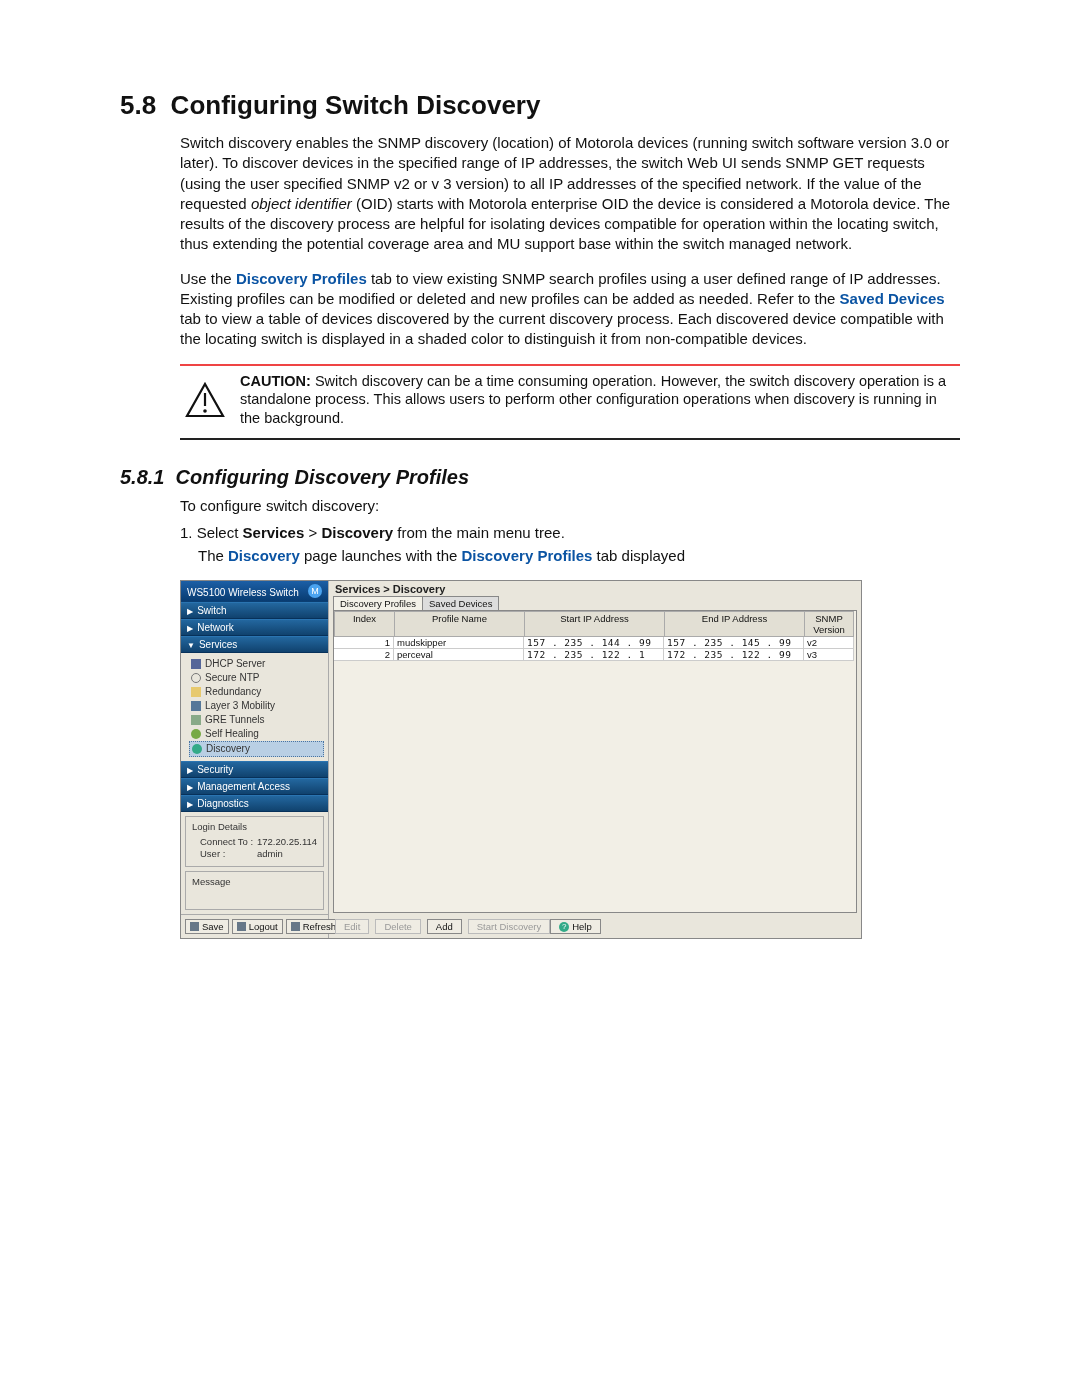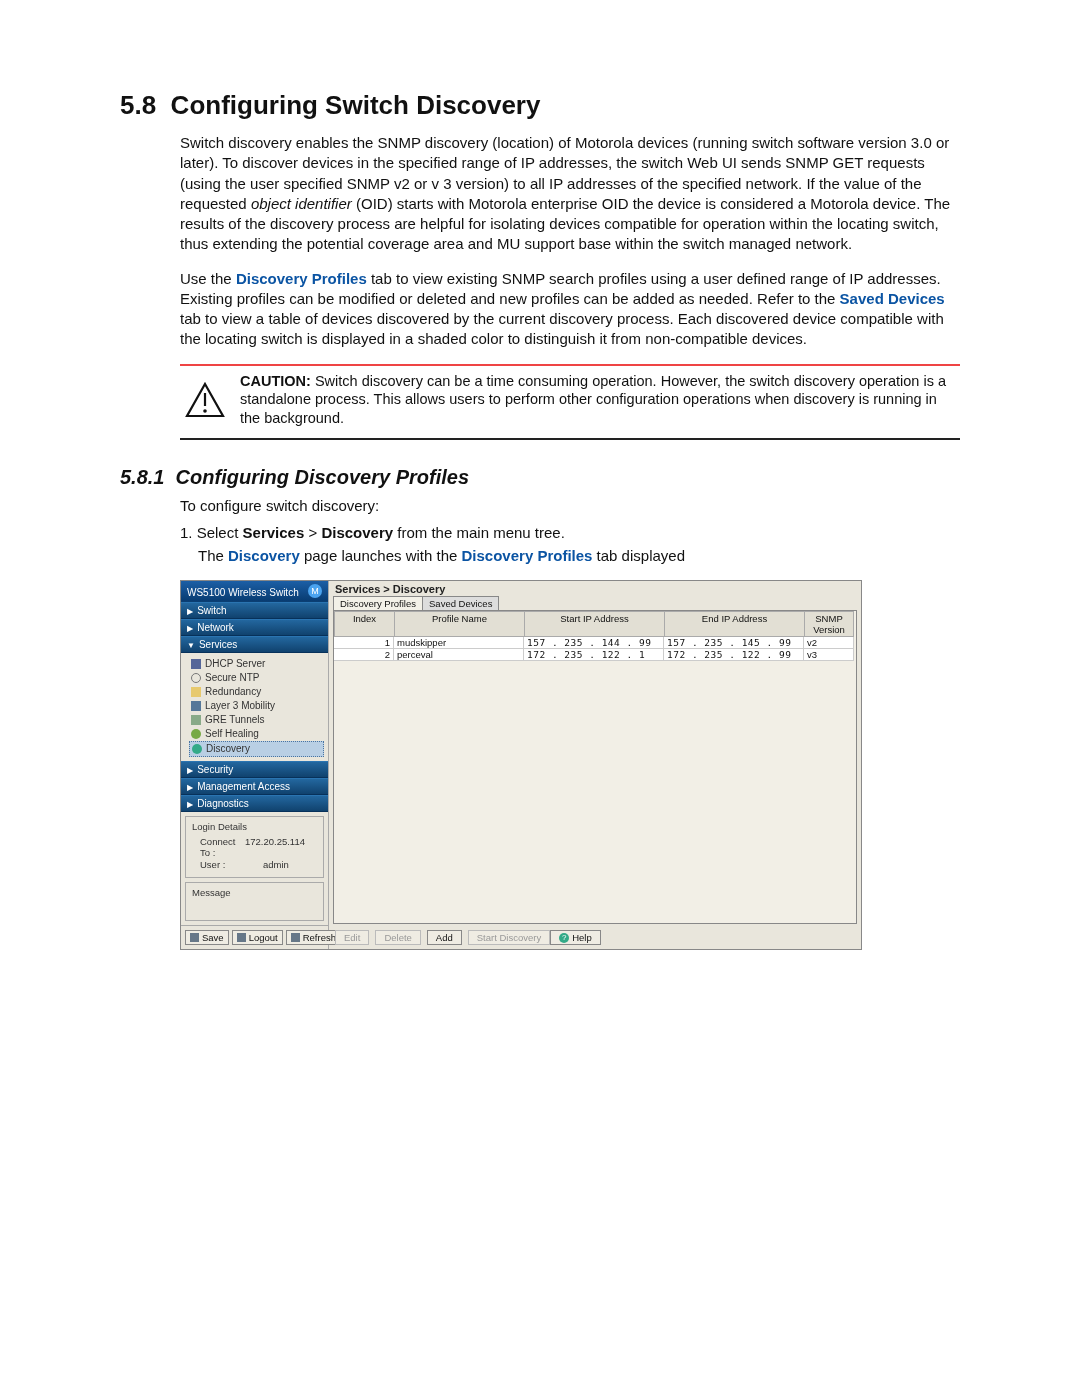--- a/index.html
+++ b/index.html
@@ -141,26 +141,26 @@
   .mi-clock   { border:1px solid #777; border-radius:50%; }
   .mi-folder  { background:#e7c96d; }
   .mi-net     { background:#579; }
   .mi-tunnel  { background:#8a8; }
   .mi-heal    { background:#7a4; border-radius:50%; }
   .mi-globe   { background:#3a8; border-radius:50%; }
 
   .login-panel {
     border: 1px solid #aaa;
     margin: 4px;
-    padding: 4px 18px 6px 6px;
+    padding: 4px 5px 6px 6px;
     font-size: 9.5px;
     color: #333;
   }
   .login-panel .lp-title { margin: 0 0 4px 0; }
-  .login-panel .lp-row { display:flex; gap:7px; margin: 1px 0 1px 8px; }
+  .login-panel .lp-row { display:flex; gap:1px; margin: 1px 0 1px 8px; }
   .login-panel .lp-row .k { width: 56px; }
   .msg-panel { border:1px solid #aaa; margin:0 4px 4px 4px; padding:4px 6px 22px 6px; font-size:9.5px; color:#333;}
 
   .sb-buttons {
     display:flex; gap:3px; padding:4px; border-top:1px solid #aaa;
   }
   .tiny-btn {
     border:1px solid #888; background:#efece3; padding:1px 4px; font-size:9.5px;
     display:inline-flex; align-items:center; gap:3px;
   }

